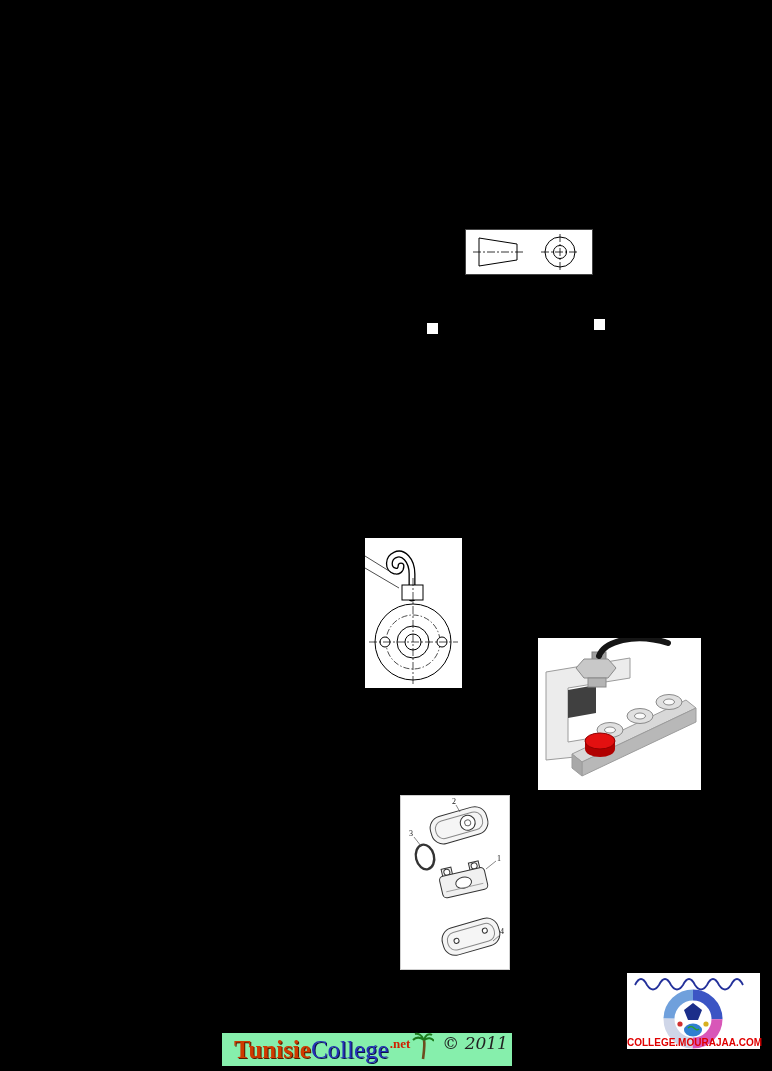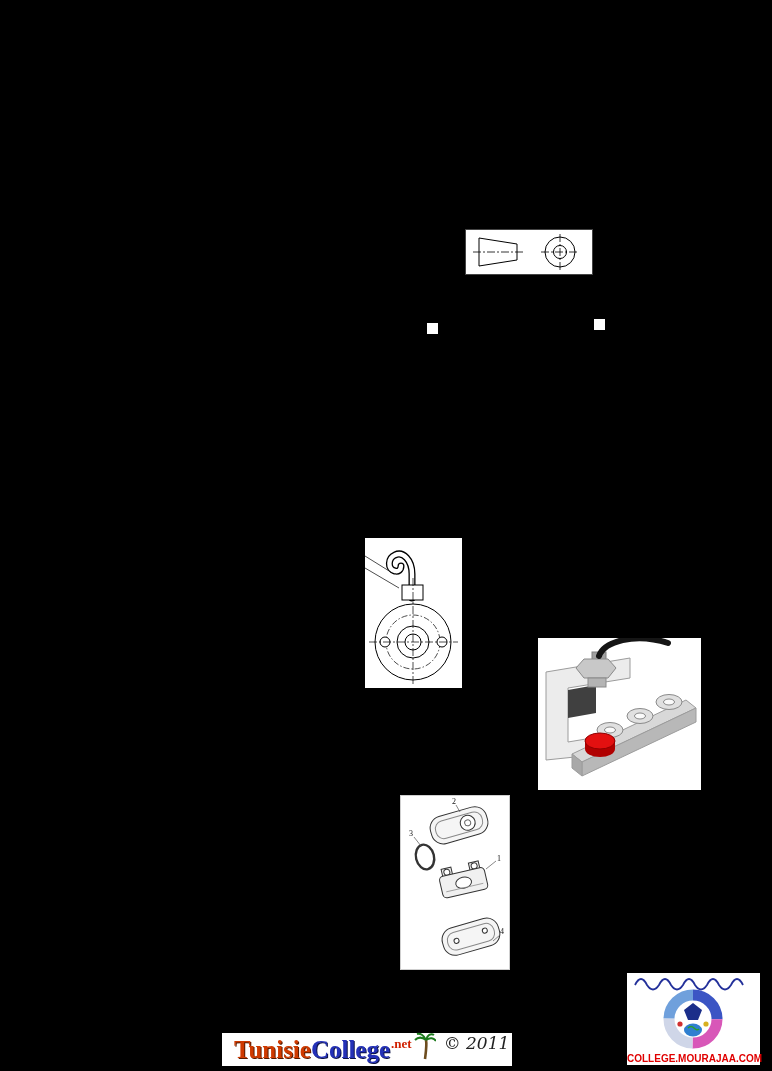--- a/index.html
+++ b/index.html
@@ -9,32 +9,32 @@
   .fig { position:absolute; background:#ffffff; }
   #fig-ortho    { left:465px; top:229px; width:128px; height:46px; }
   #fig-hook     { left:365px; top:538px; width:97px;  height:150px; }
   #fig-render   { left:538px; top:638px; width:163px; height:152px; }
   #fig-exploded { left:400px; top:795px; width:110px; height:175px; }
   .sq { position:absolute; width:11px; height:11px; background:#ffffff; }
   #sq1 { left:427px; top:323px; }
   #sq2 { left:594px; top:319px; }
 
   .tc-logo { position:absolute; left:222px; top:1033px; width:290px; height:33px;
-             background:#ffffff; display:flex; align-items:center; padding-left:12px; }
+             background:#86efac; display:flex; align-items:center; padding-left:12px; }
   .tc-word1 { font-family:"Liberation Serif", serif; font-weight:bold; font-size:25px;
               color:#cf3a00; text-shadow:1px 1px 0 #551a00; line-height:1; }
-  .tc-word2 { font-family:"Liberation Serif", serif; font-weight:bold; font-size:25px;
+  .tc-word2 { font-family:"Liberation Serif", serif; font-weight:normal; font-size:25px;
               color:#2431b8; text-shadow:1px 1px 0 #0d1348; line-height:1; }
   .tc-net   { font-family:"Liberation Serif", serif; font-weight:bold; font-size:13px;
               color:#d02000; align-self:flex-end; padding-bottom:14px; margin-left:1px; }
   .tc-copy  { font-family:"DejaVu Serif", serif; font-style:italic; font-size:17px;
               color:#222; margin-left:8px; align-self:flex-start; margin-top:0; white-space:nowrap; }
   .palm { margin-left:2px; margin-bottom:8px; flex:0 0 auto; }
 
-  .mj-logo { position:absolute; left:627px; top:973px; width:133px; height:92px; background:#ffffff; }
+  .mj-logo { position:absolute; left:627px; top:973px; width:133px; height:76px; background:#ffffff; }
   .mj-art { position:absolute; left:0; top:0; }
   .mj-caption { position:absolute; left:0; right:0; bottom:1px; text-align:center;
                 font-family:"Liberation Sans", sans-serif; font-weight:bold;
                 font-size:10px; color:#e00000; letter-spacing:0px; }
 
   .plabel { font-family:"Liberation Serif", serif; font-size:8px; fill:#111; }
 </style>
 </head>
 <body>
 

